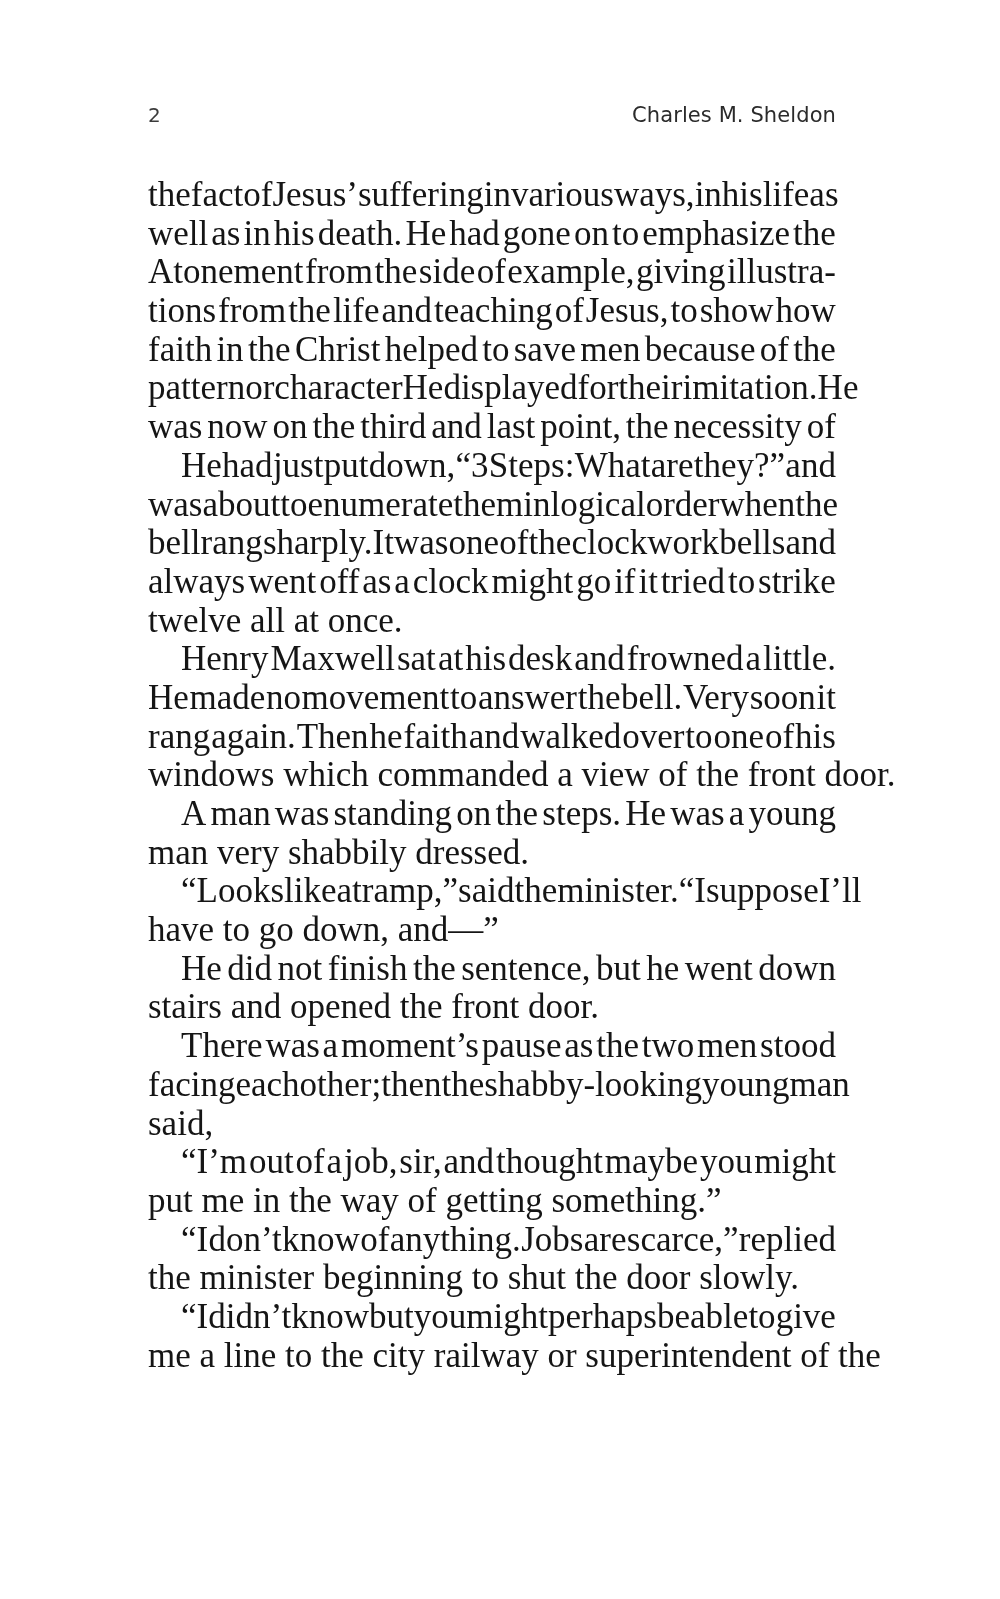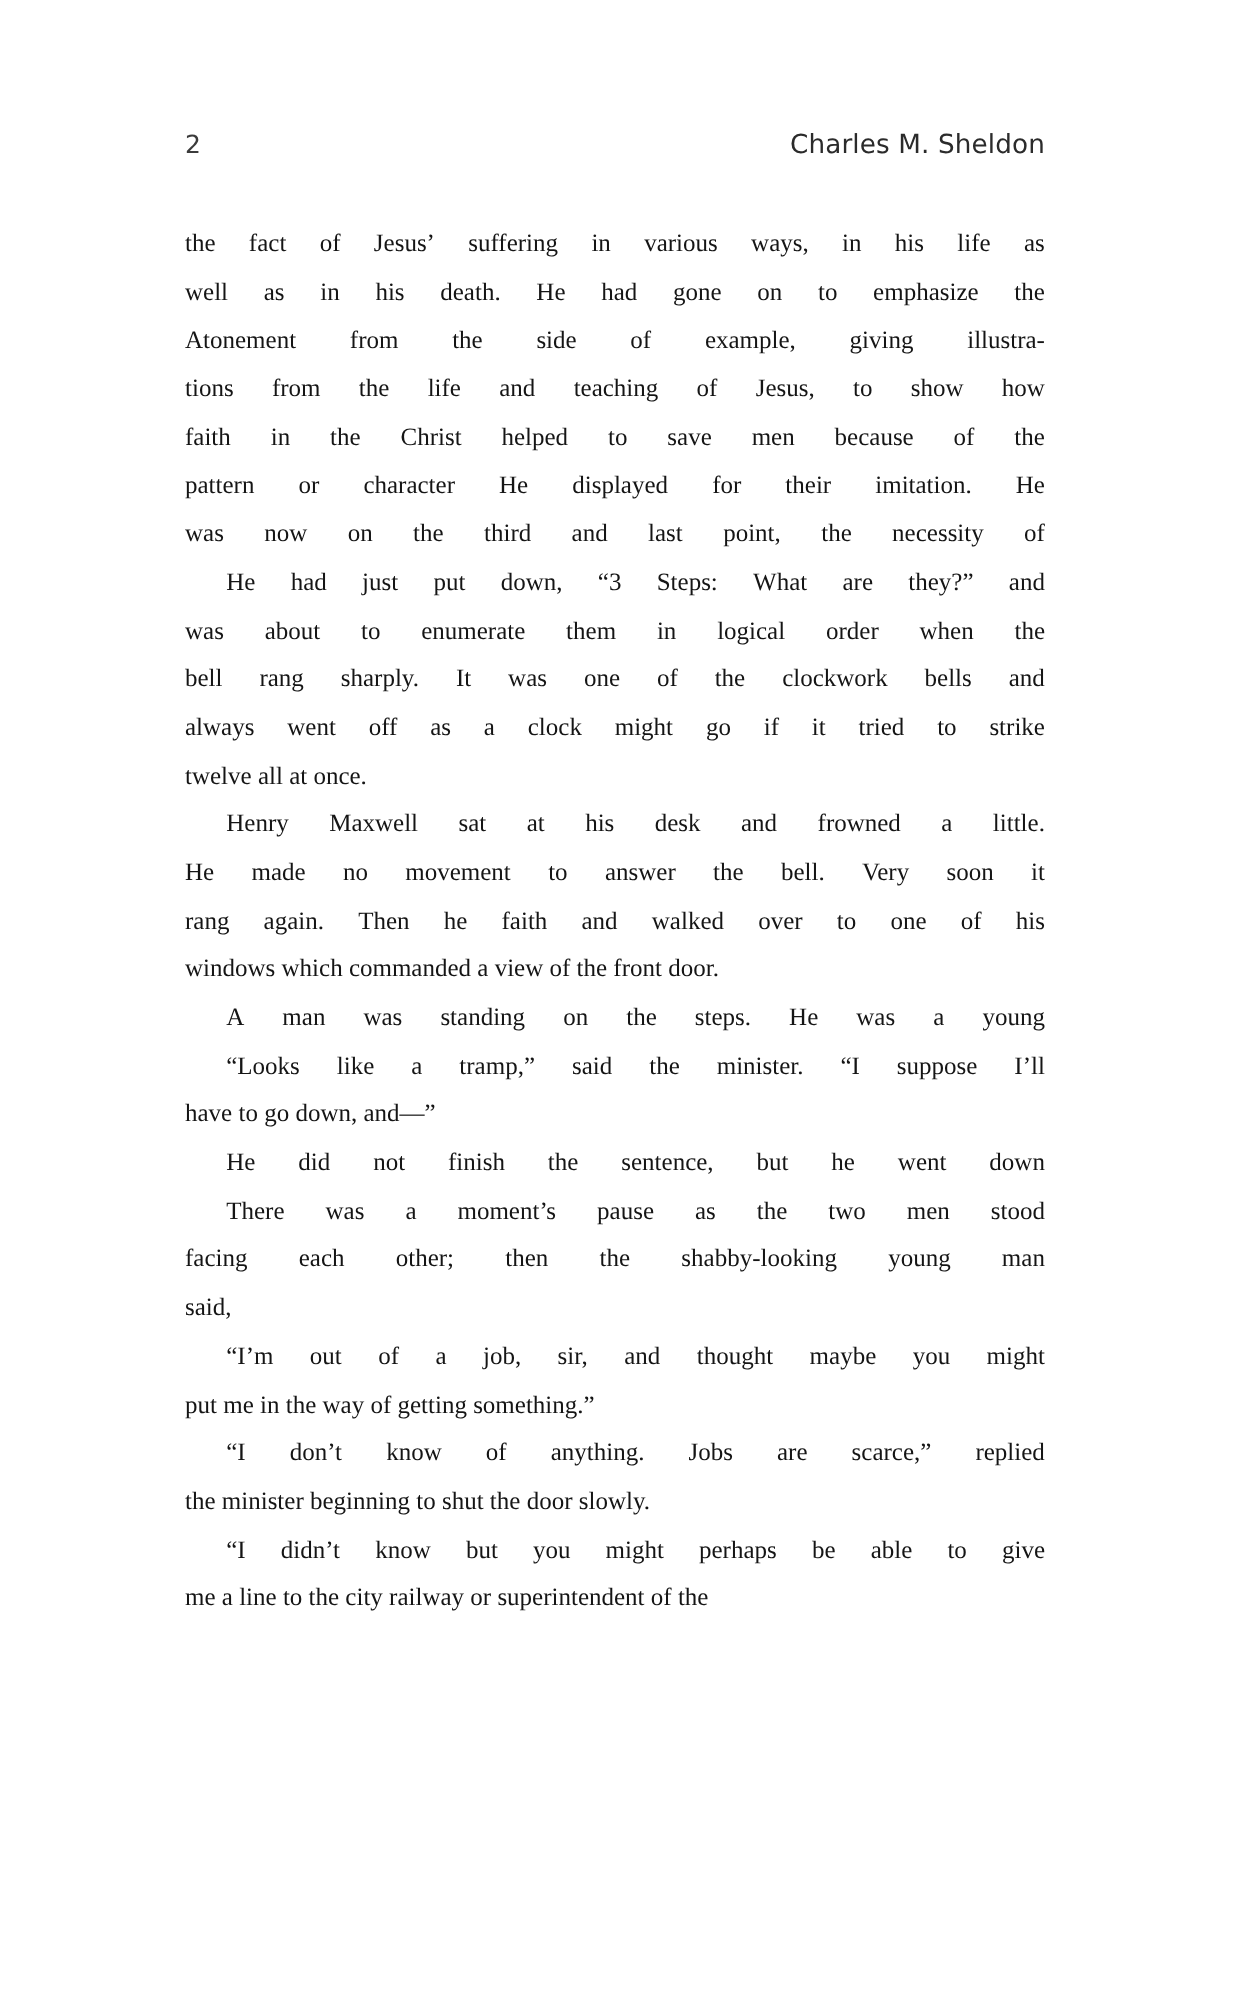--- a/index.html
+++ b/index.html
@@ -66,21 +66,21 @@
   }
 
   .para {
     margin: 0;
   }
 
   .tline {
     display: block;
     height: 38.7px;
     line-height: 38.7px;
-    font-size: 20px;
+    font-size: 35px;
     white-space: pre;
     color: #151515;
   }
 
   
   .tline.just {
     display: flex;
     justify-content: space-between;
     white-space: normal;
     width: 688px;
@@ -300,20 +300,21 @@
           <span>was</span>
           <span>standing</span>
           <span>on</span>
           <span>the</span>
           <span>steps.</span>
           <span>He</span>
           <span>was</span>
           <span>a</span>
           <span>young</span>
         </span>
+        <span class="tline flush">man very shabbily dressed.</span>
       </p>
       <p class="para">
         <span class="tline just indent">
           <span>“Looks</span>
           <span>like</span>
           <span>a</span>
           <span>tramp,”</span>
           <span>said</span>
           <span>the</span>
           <span>minister.</span>
@@ -329,20 +330,21 @@
           <span>did</span>
           <span>not</span>
           <span>finish</span>
           <span>the</span>
           <span>sentence,</span>
           <span>but</span>
           <span>he</span>
           <span>went</span>
           <span>down</span>
         </span>
+        <span class="tline flush">stairs and opened the front door.</span>
       </p>
       <p class="para">
         <span class="tline just indent">
           <span>There</span>
           <span>was</span>
           <span>a</span>
           <span>moment’s</span>
           <span>pause</span>
           <span>as</span>
           <span>the</span>

